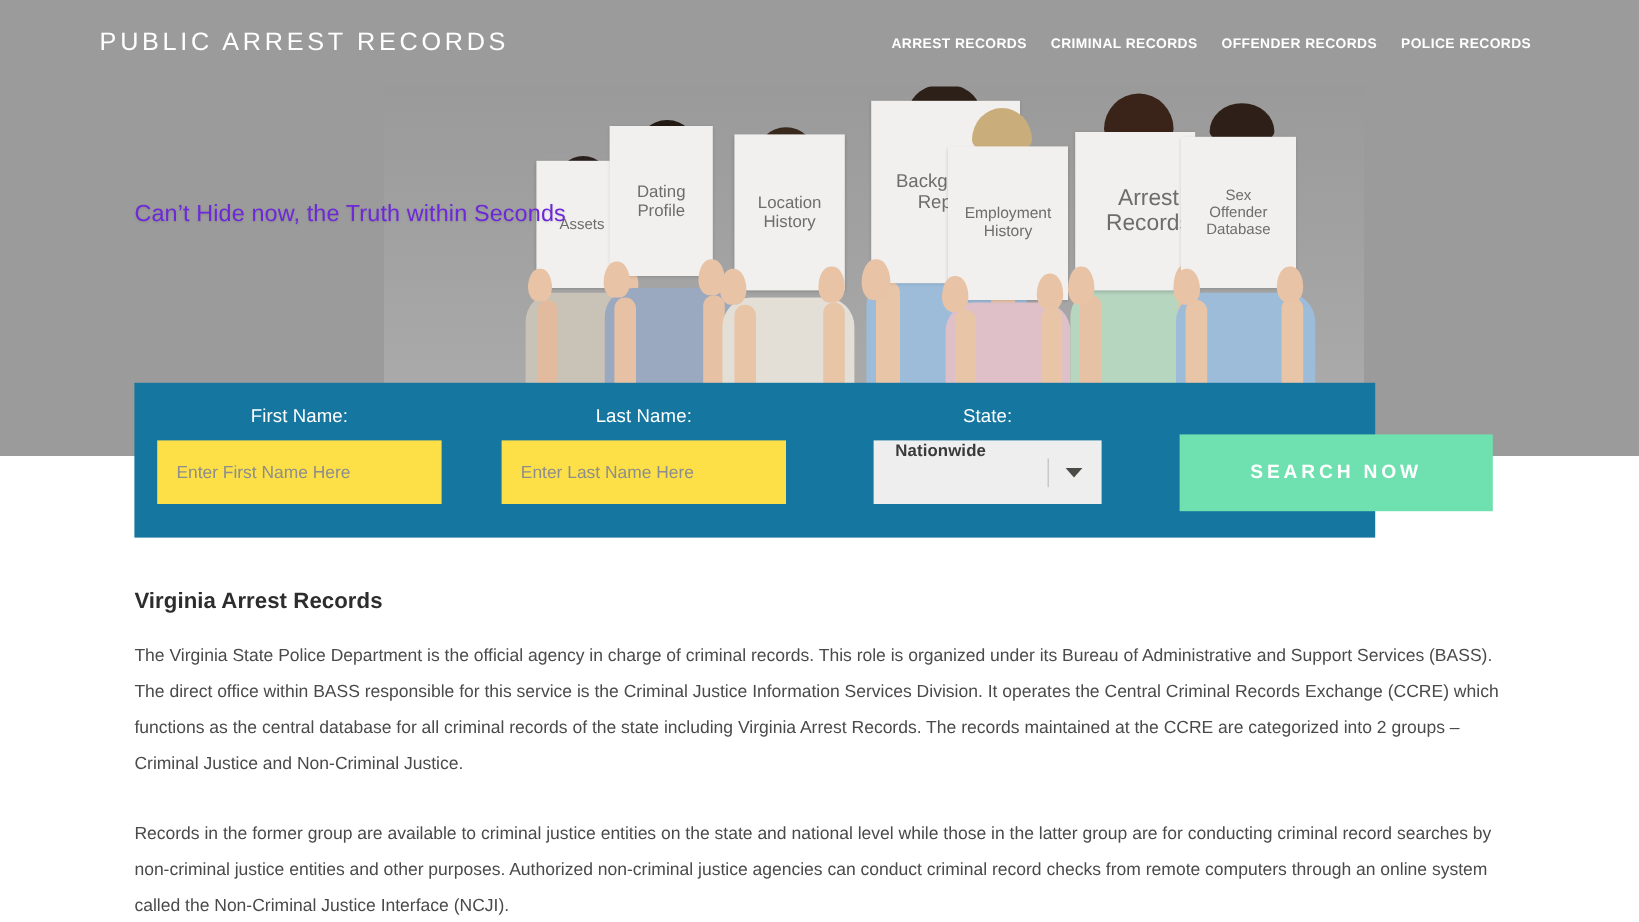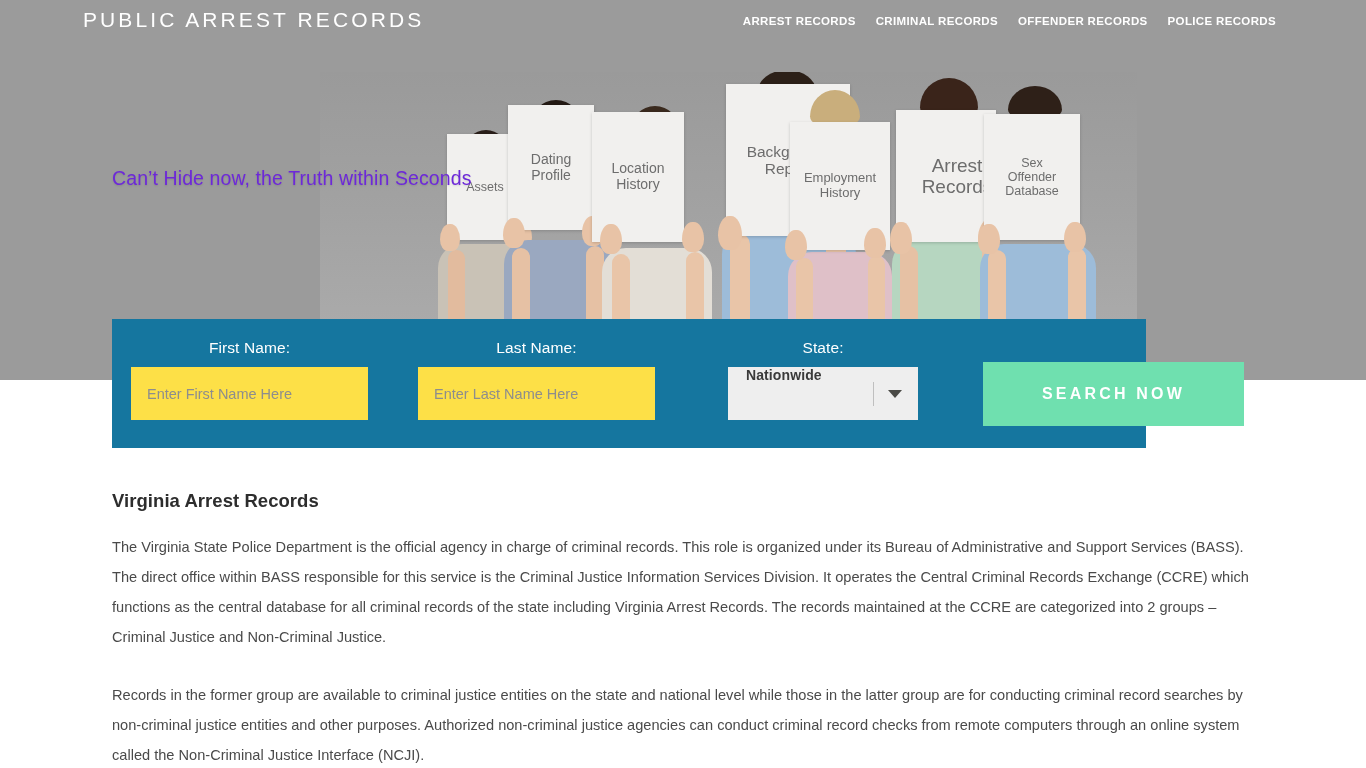--- a/index.html
+++ b/index.html
@@ -32,21 +32,21 @@
     top: 0;
     width: 1366px;
     height: 380px;
     background: #9b9b9b;
   }
 
   
   .site-header {
     position: absolute;
     left: 0;
-    top: 0;
+    top: 16px;
     width: 1366px;
     height: 46px;
     z-index: 30;
     display: flex;
     align-items: center;
   }
 
   .brand {
     position: absolute;
     left: 83px;
@@ -310,21 +310,21 @@
 Profile</div>
         <div class="hand" style="left:183px; top:146px; width:22px; height:30px;"></div>
         <div class="hand" style="left:262px; top:144px; width:22px; height:30px;"></div>
       </div>
 
       <div class="person">
         <div class="head" style="left:310px; top:34px;  width:50px; height:36px; background:#3a2a1e;"></div>
         <div class="torso" style="left:282px; top:176px; width:110px; height:132px; background:#e3ded6;"></div>
         <div class="arm" style="left:292px; top:182px; width:18px; height:90px; background:#e9c5a8;"></div>
         <div class="arm" style="left:366px; top:180px; width:18px; height:92px; background:#e9c5a8;"></div>
-        <div class="sign" style="left:272px; top:40px; width:92px; height:130px; font-size:14px; white-space:pre-line;">Location
+        <div class="sign" style="left:292px; top:40px; width:92px; height:130px; font-size:14px; white-space:pre-line;">Location
 History</div>
         <div class="hand" style="left:280px; top:152px; width:22px; height:30px;"></div>
         <div class="hand" style="left:362px; top:150px; width:22px; height:30px;"></div>
       </div>
 
       <div class="person">
         <div class="head" style="left:438px; top:-2px;  width:58px; height:30px; background:#2c2018;"></div>
         <div class="torso" style="left:402px; top:158px; width:134px; height:150px; background:#9dbcd9;"></div>
         <div class="arm" style="left:410px; top:162px; width:20px; height:100px; background:#e9c5a8;"></div>
         <div class="arm" style="left:506px; top:160px; width:20px; height:102px; background:#e9c5a8;"></div>

